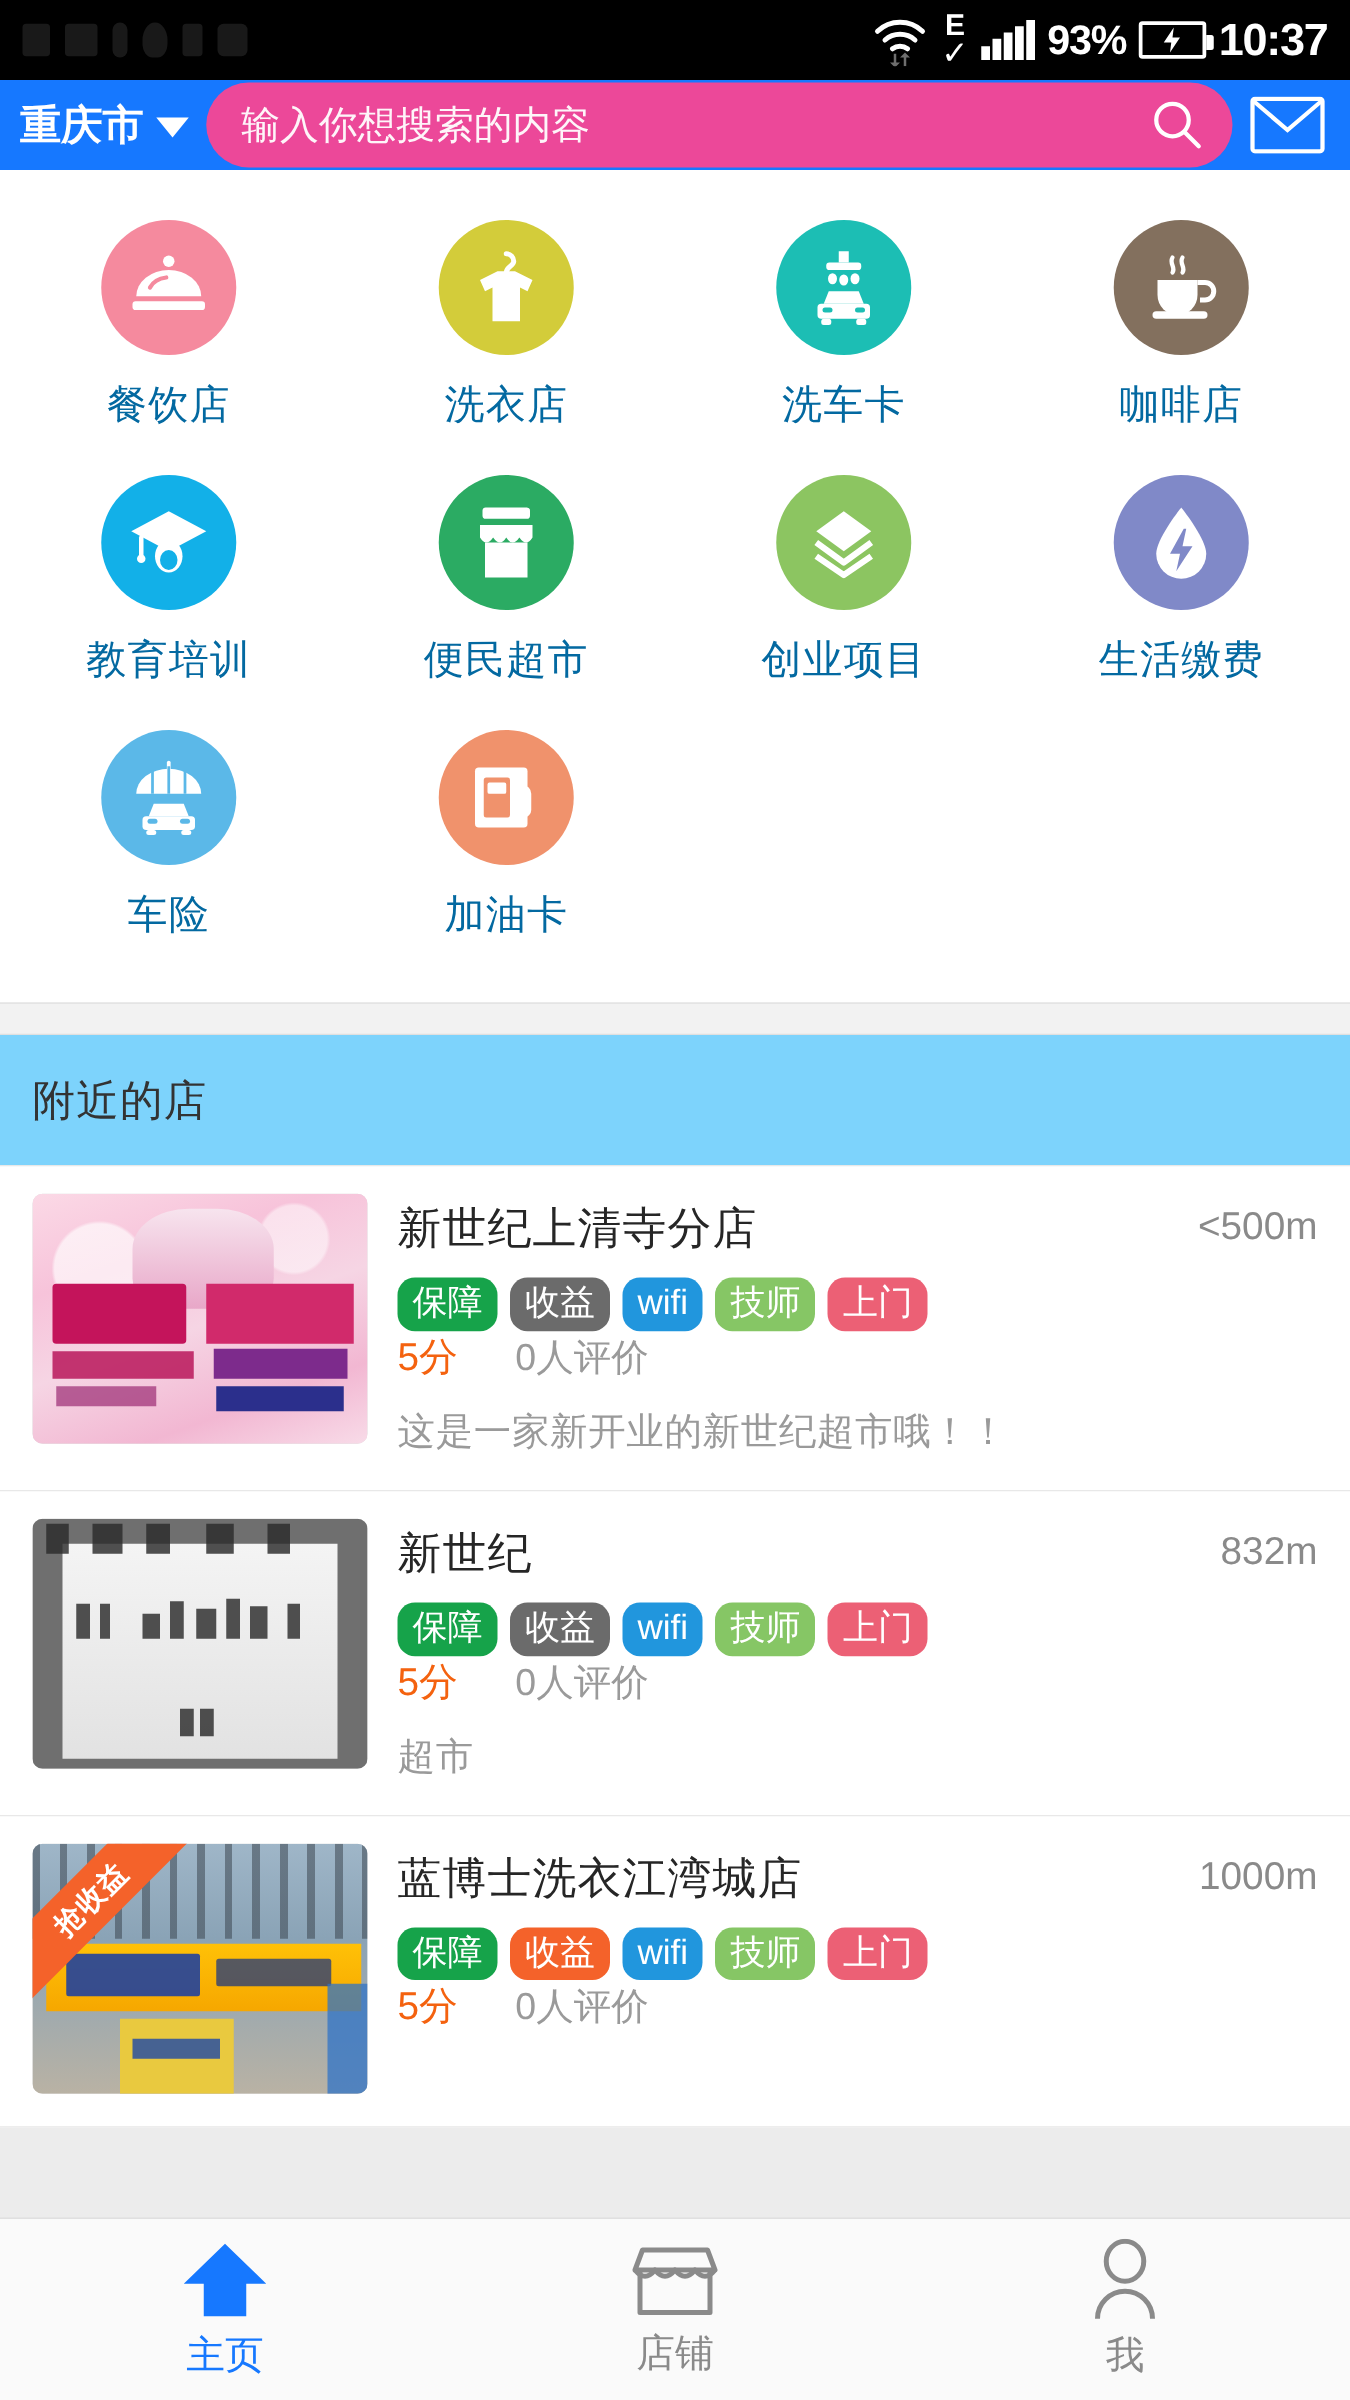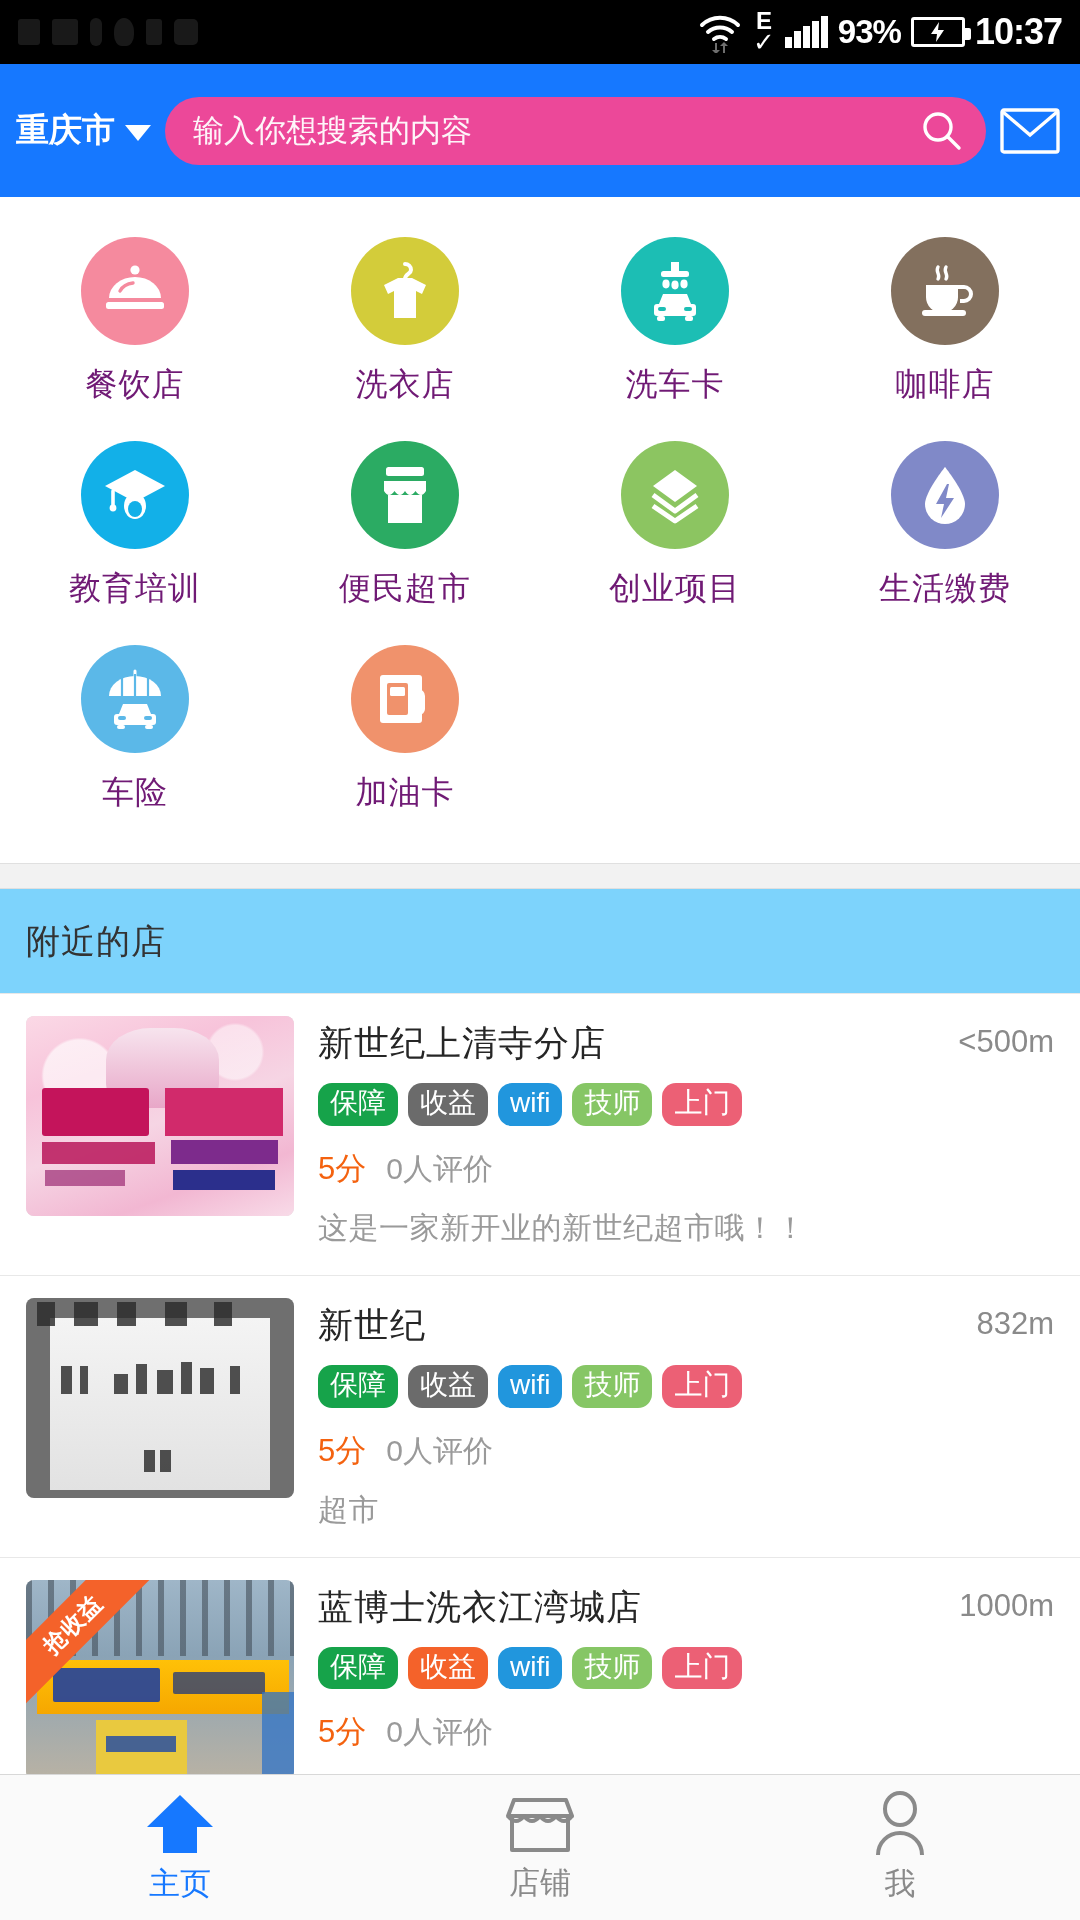--- a/index.html
+++ b/index.html
@@ -38,42 +38,42 @@
   .sig i:nth-child(5){height:32px}
   .batt-pct{ font-size:33px; font-weight:bold; letter-spacing:-1px;}
   .batt{ position:relative; width:54px; height:30px; border:3px solid #fff; border-radius:3px;
          display:flex; align-items:center; justify-content:center;}
   .batt:after{ content:""; position:absolute; right:-9px; top:8px; width:6px; height:12px;
                background:#fff; border-radius:0 2px 2px 0;}
   .clock{ font-size:36px; font-weight:bold; letter-spacing:-1px;}
 
   
   .header{
-    height:133px; background:#1678ff;
+    height:72px; background:#1678ff;
     display:flex; align-items:center; padding:0 20px 0 16px; gap:14px;
   }
   .city{ display:flex; align-items:center; gap:10px; color:#fff; flex:0 0 auto;}
   .city .name{ font-size:33px; font-weight:bold; white-space:nowrap;}
   .chev{ width:0;height:0;border-left:13px solid transparent;border-right:13px solid transparent;
          border-top:16px solid #fff; margin-top:4px;}
   .searchbox{
     flex:1; height:68px; background:#ec4899; border-radius:34px;
     display:flex; align-items:center; padding:0 20px 0 28px; gap:10px;
   }
   .searchbox .ph{ flex:1; color:#ffffff; font-size:31px; opacity:.95;}
   .mail{ flex:0 0 auto; width:60px; height:46px; }
 
   
   .grid-card{ background:#fff; padding:26px 0 34px; }
   .grid{ display:grid; grid-template-columns:repeat(4,1fr); row-gap:6px;}
   .cell{ display:flex; flex-direction:column; align-items:center; padding:14px 0;}
   .cicon{ width:108px; height:108px; border-radius:50%;
           display:flex; align-items:center; justify-content:center;}
   .cicon svg{ display:block; }
-  .clabel{ margin-top:18px; font-size:32px; color:#701a75; letter-spacing:1px;font-family:Liberation Mono, monospace;}
+  .clabel{ margin-top:18px; font-size:32px; color:#0369a1; letter-spacing:1px;font-family:Liberation Mono, monospace;}
 
   
   .gap{ height:26px; background:#f2f2f2; border-top:1px solid #e0e0e0; border-bottom:1px solid #e0e0e0;}
   .sec-head{ background:#7dd3fc; padding:30px 26px 28px; border-bottom:1px solid #e8e8e8;}
   .sec-head .t{ font-size:34px; color:#333; font-weight:normal; letter-spacing:1px;}
 
   
   .list{ background:#fff; }
   .store{ display:flex; gap:24px; padding:22px 26px 26px; border-bottom:1px solid #e8e8e8;}
   .thumb{ position:relative; width:268px; height:200px; border-radius:8px; overflow:hidden;
@@ -82,21 +82,21 @@
     position:absolute; left:-48px; top:22px; width:190px; transform:rotate(-45deg);
     background:#f4622a; color:#fff; font-size:23px; text-align:center; padding:7px 0;
     letter-spacing:1px; font-weight:bold;
   }
   .sinfo{ flex:1; min-width:0; padding-top:4px;}
   .srow1{ display:flex; align-items:flex-start; justify-content:space-between; gap:14px;}
   .sname{ font-size:35px; color:#262626; letter-spacing:1px;}
   .sdist{ font-size:31px; color:#8a8a8a; white-space:nowrap; padding-top:4px;}
   .tags{ display:flex; gap:10px; margin-top:16px; flex-wrap:wrap;}
   .tag{ color:#fff; font-size:28px; padding:5px 12px 7px; border-radius:14px; line-height:1.1;}
-  .srow3{ display:flex; align-items:baseline; gap:20px; margin-top:22px;}
+  .srow3{ display:flex; align-items:baseline; gap:46px; }
   .score{ color:#f4620f; font-size:31px;}
   .reviews{ color:#9a9a9a; font-size:30px;}
   .sdesc{ margin-top:18px; font-size:30px; color:#9a9a9a; letter-spacing:.5px;}
 
   
   .art1{ position:absolute; inset:0;
     background:
       radial-gradient(circle at 20% 30%, rgba(255,255,255,.65) 0 14%, transparent 15%),
       radial-gradient(circle at 78% 18%, rgba(255,255,255,.5) 0 10%, transparent 11%),
       linear-gradient(160deg,#fbd9e6 0%,#f7c3da 28%,#f6d5e4 52%,#f2b7d2 78%,#f8dbe8 100%);

